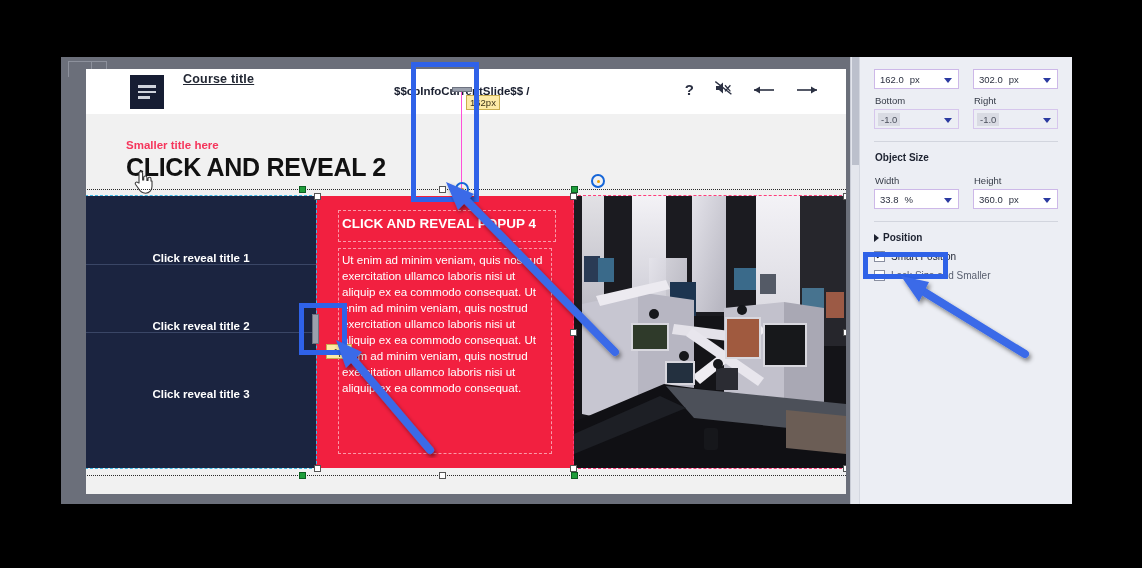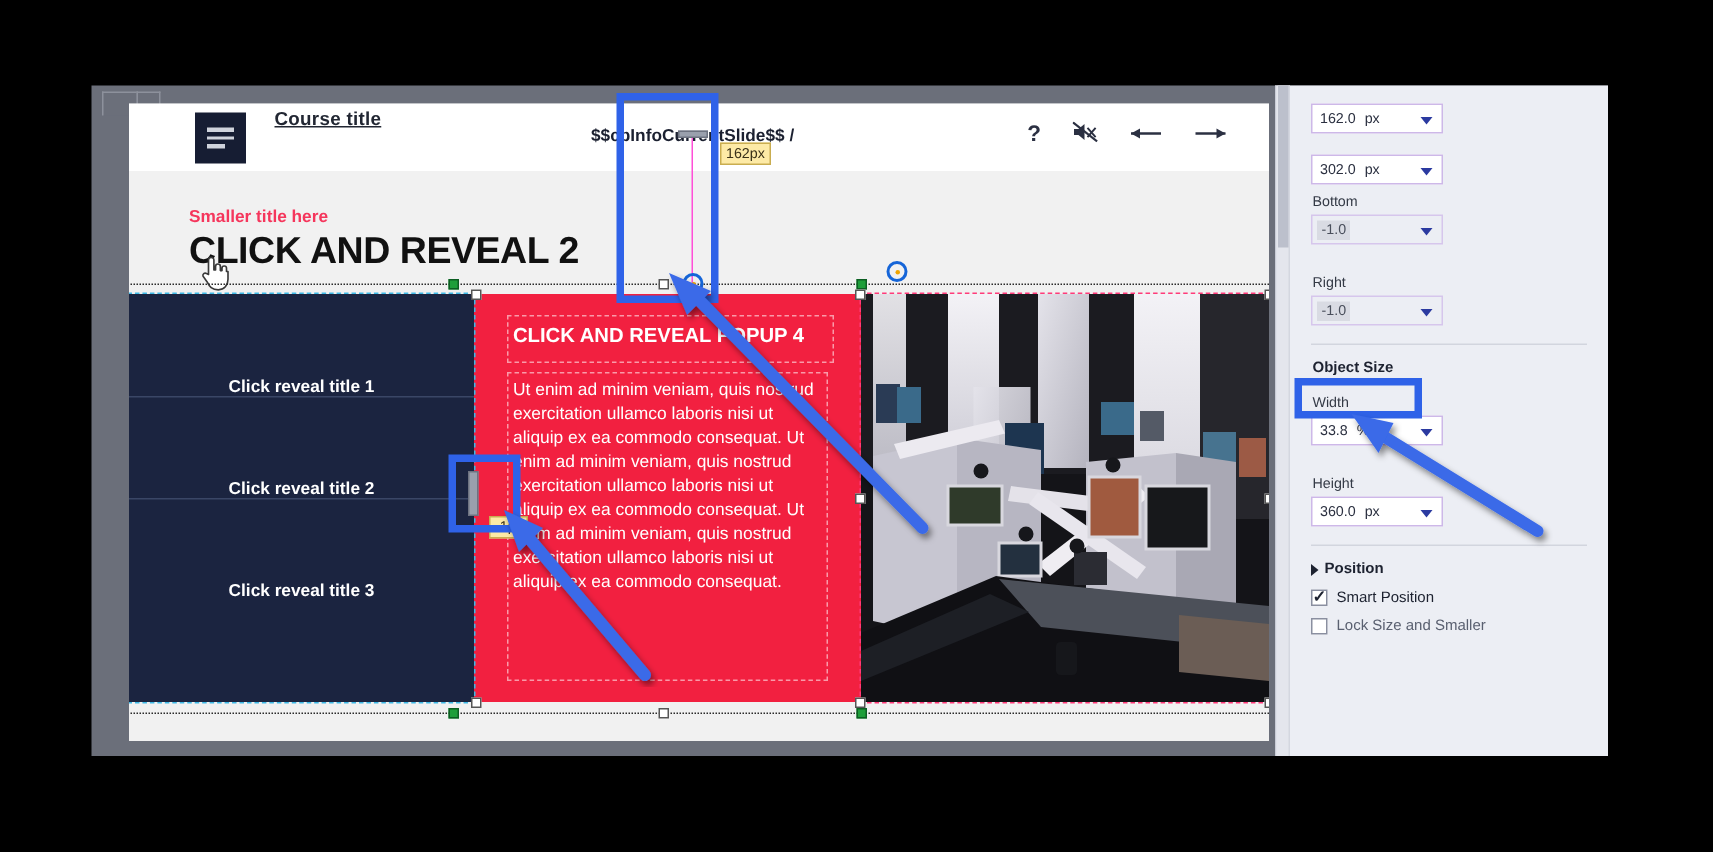--- a/index.html
+++ b/index.html
@@ -182,21 +182,21 @@
   .props-scroll {
     position: absolute; left: 0; top: 0; width: 9px; height: 447px;
     background: #e4e6ed; border-right: 1px solid #d4d7e0;
   }
   .props-scroll .thumb {
     position: absolute; left: 1px; top: 0px; width: 7px; height: 108px;
     background: #bcc0cc;
   }
   .props-inner { position: absolute; left: 9px; top: 0; right: 0; bottom: 0; padding: 12px 14px; }
 
-  .field-row { display: flex; gap: 14px; flex-direction: column; }
+  .field-row { display: flex; gap: 14px; }
   .field { width: 88px; }
   .field-label {
     font-size: 9.5px; color: #343a46; margin: 6px 0 3px 1px;
   }
   .sect-label {
     font-size: 10px; font-weight: bold; color: #1d2230; margin: 0 0 6px 1px;
   }
   .input-box {
     position: relative; height: 20px; background: #ffffff;
     border: 1px solid #cdb8e8; display: flex; align-items: center;
@@ -391,21 +391,21 @@
       <div class="handle" style="left:484px; top:396px;"></div>
       <div class="handle" style="left:757px; top:396px;"></div>
       <div class="handle" style="left:228px; top:124px;"></div>
       <div class="handle" style="left:228px; top:396px;"></div>
 
       <div class="rot-handle" style="left:505px; top:105px;"></div>
 
       <div class="guide-vline" style="left:375px; top:22px; height:100px;"></div>
       <div class="guide-handle-bar" style="left:366px; top:18px; width:20px; height:5px;"></div>
       <div class="rot-handle" style="left:369px; top:113px;"></div>
-      <div class="guide-tip" style="left:394px; top:26px;">162px</div>
+      <div class="guide-tip" style="left:380px; top:26px;">162px</div>
 
       <div class="guide-handle-bar" style="left:226px; top:245px; width:7px; height:30px;"></div>
       <div class="guide-tip" style="left:240px; top:275px;">-1px</div>
 
     </div>
   </div>
 
   <div class="props">
     <div class="props-scroll">
       <div class="thumb"></div>

